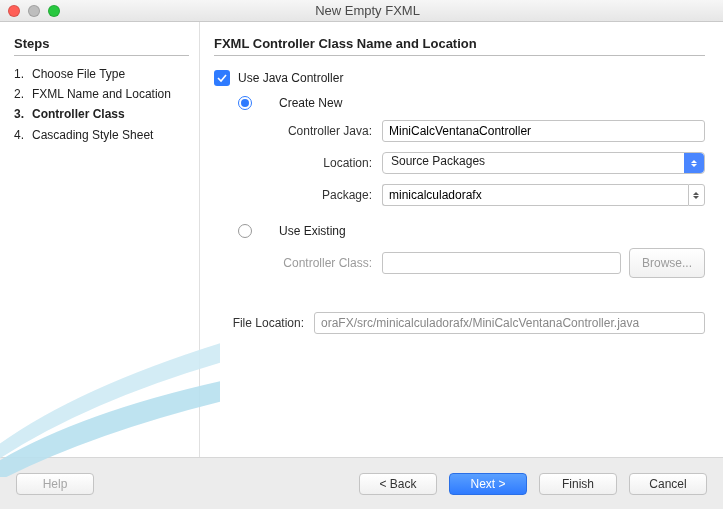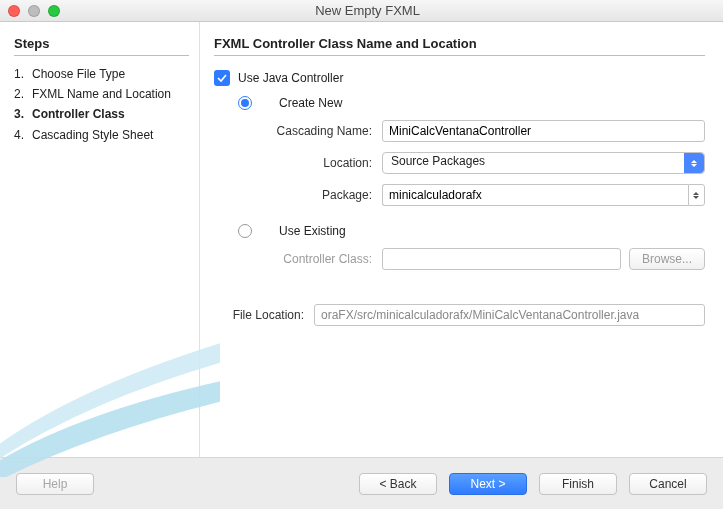--- a/index.html
+++ b/index.html
@@ -40,21 +40,21 @@
 .select.blue .caret { background: #4a86ff; }
 .caret .tri { width: 0; height: 0; border-left: 3px solid transparent; border-right: 3px solid transparent; }
 .caret .up { border-bottom: 3px solid #fff; }
 .caret .down { border-top: 3px solid #fff; }
 .combo { display: flex; width: 100%; }
 .combo input { border-top-right-radius: 0; border-bottom-right-radius: 0; border-right: none; }
 .combo .caretbox { width: 18px; border: 1px solid #c4c4c4; border-radius: 0 3px 3px 0; display: flex; flex-direction: column; align-items: center; justify-content: center; gap: 1px; background: #fff; }
 .combo .caretbox .tri { width: 0; height: 0; border-left: 3px solid transparent; border-right: 3px solid transparent; }
 .combo .caretbox .u { border-bottom: 3px solid #555; }
 .combo .caretbox .d { border-top: 3px solid #555; }
-.btn-sm { height: 22px; padding: 0 12px; background: linear-gradient(#fff,#f1f1f1); border: 1px solid #c4c4c4; border-radius: 4px; font-size: 12px; color: #9b9b9b; }
+.btn-sm { height: 30px; padding: 0 12px; background: linear-gradient(#fff,#f1f1f1); border: 1px solid #c4c4c4; border-radius: 4px; font-size: 12px; color: #9b9b9b; }
 .file-loc { display: flex; align-items: center; margin-top: 24px; }
 .file-loc .label { width: 100px; text-align: right; padding-right: 10px; color: #333; }
 .file-loc input { flex: 1; color: #7a7a7a; background: #f8f8f8; }
 .footer { height: 52px; border-top: 1px solid #d7d7d7; background: #ececec; display: flex; align-items: center; padding: 0 16px; gap: 12px; }
 .footer .spacer { flex: 1; }
 .btn { height: 22px; min-width: 78px; padding: 0 14px; border-radius: 4px; border: 1px solid #c4c4c4; background: linear-gradient(#fff,#f0f0f0); font-size: 12px; color: #333; }
 .btn.disabled { color: #a6a6a6; }
 .btn.primary { background: linear-gradient(#5aa0ff,#2f7bff); border-color: #2a6fe6; color: #fff; font-weight: 500; }
 </style>
 </head>
@@ -107,21 +107,21 @@
       </div>
       <span>Use Java Controller</span>
     </div>
 
     <div class="row indent1">
       <div class="radio sel"></div>
       <span>Create New</span>
     </div>
 
     <div class="form-row indent2">
-      <div class="label">Cascading Name:</div>
+      <div class="label">Controller Java:</div>
       <div class="field">
           <input type="text" value="MiniCalcVentanaController" style="">
         </div>
     </div>
 
     <div class="form-row indent2">
       <div class="label">Location:</div>
       <div class="field">
         <div class="select blue">
           <span>Source Packages</span>

